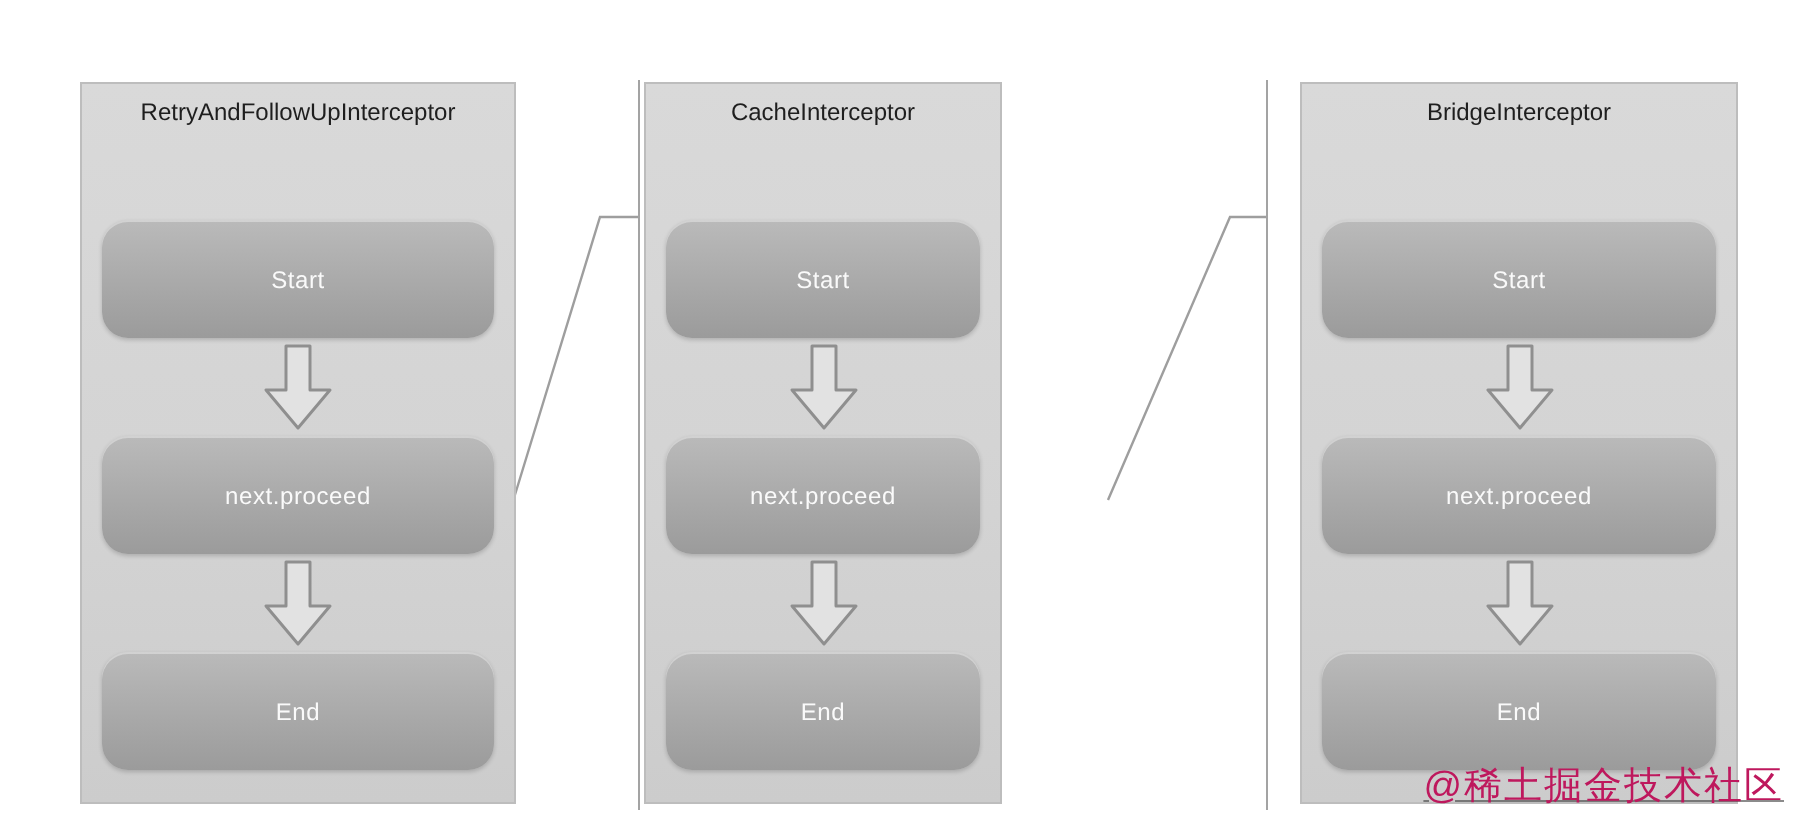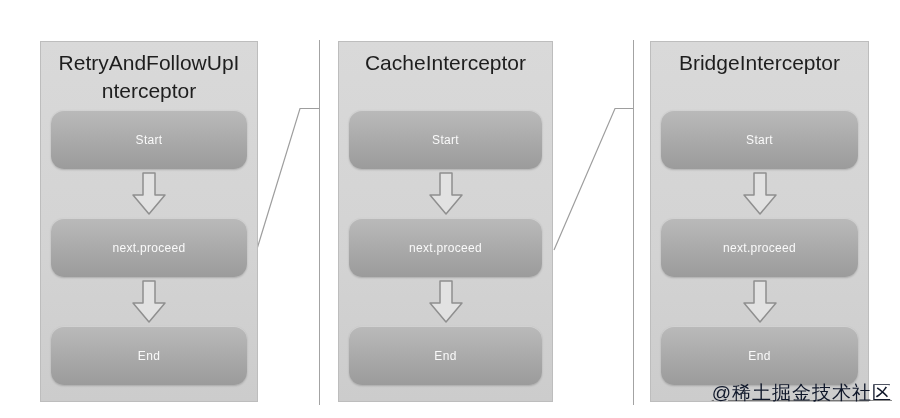--- a/index.html
+++ b/index.html
@@ -23,29 +23,29 @@
   }
   .ibox {
     position: absolute;
     top: 41px;
     height: 361px;
     box-sizing: border-box;
     background: linear-gradient(180deg, #d9d9d9 0%, #d3d3d3 60%, #cccccc 100%);
     border: 1px solid #bdbdbd;
   }
   .ibox-1 { left: 40px;  width: 218px; }
-  .ibox-2 { left: 338px; width: 215px; }
+  .ibox-2 { left: 322px; width: 179px; }
   .ibox-3 { left: 650px; width: 219px; }
   .ibox-title {
     position: absolute;
     top: 7px;
     left: 14px;
     right: 14px;
     text-align: center;
-    font-size: 21px;
+    font-size: 12px;
     line-height: 1.32;
     color: #1e1e1e;
     overflow-wrap: anywhere;
   }
   .node-btn {
     position: absolute;
     left: 10px;
     right: 10px;
     height: 59px;
     border-radius: 13px;
@@ -68,21 +68,21 @@
     width: 36px;
     height: 44px;
   }
   .arrow-1 { top: 130px; }
   .arrow-2 { top: 238px; }
   .watermark {
     position: absolute;
     top: 380px;
     right: 8px;
     font-size: 19px;
-    color: #0f172a;
+    color: #be185d;
     letter-spacing: 1px;
     text-decoration: underline;
     text-decoration-color: rgba(61,61,61,0.6);
   }
 </style>
 </head>
 <body>
 
 <div class="canvas">
 

